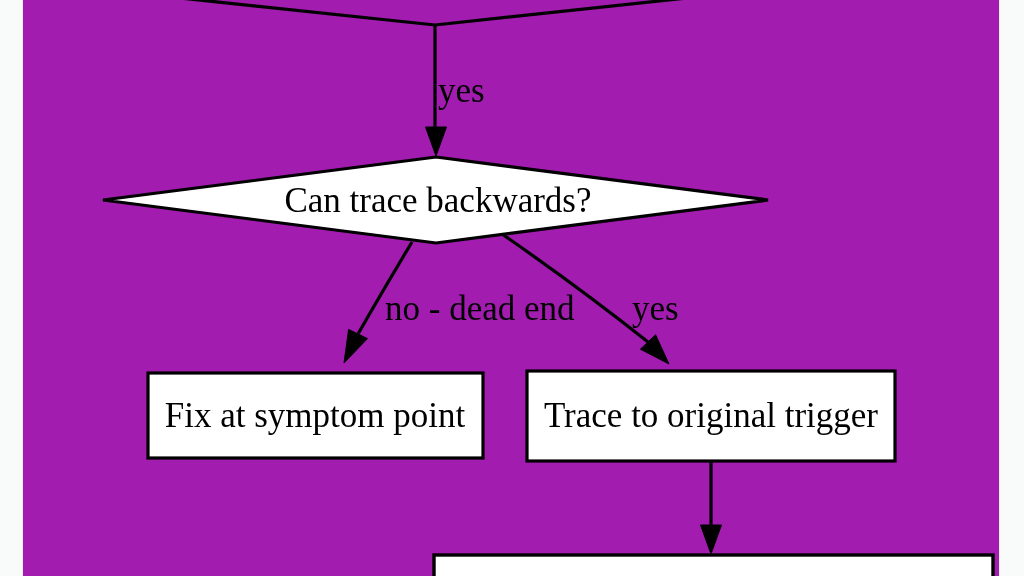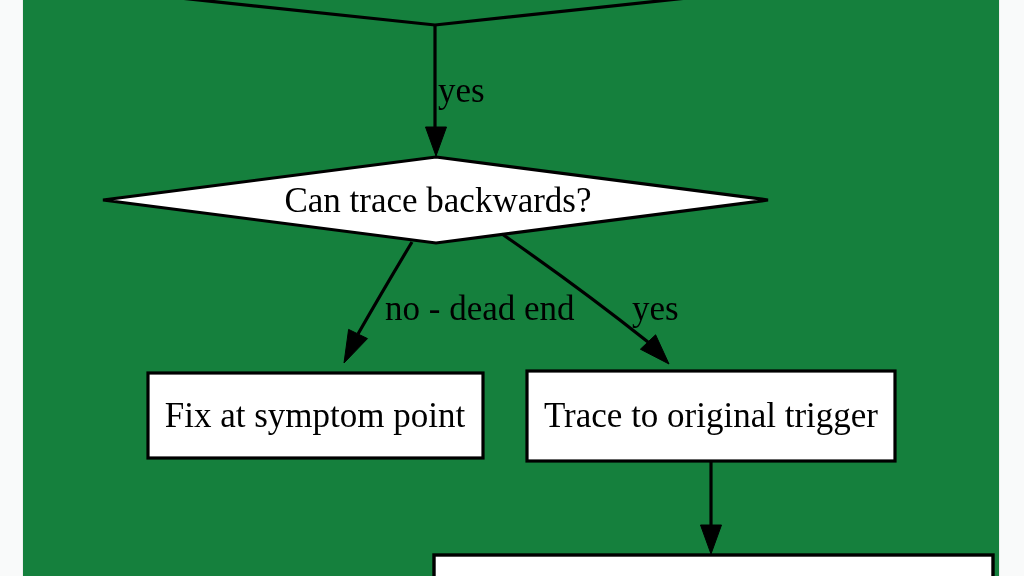--- a/index.html
+++ b/index.html
@@ -7,21 +7,21 @@
     padding: 0;
     width: 1024px;
     height: 576px;
     overflow: hidden;
     background: #ffffff;
   }
   .page {
     position: relative;
     width: 1024px;
     height: 576px;
-    background: #15803d;
+    background: #a21caf;
   }
   .margin-strip {
     position: absolute;
     top: 0;
     height: 576px;
     background: #f9fafa;
   }
   .margin-strip.left {
     left: 0;
     width: 22px;

